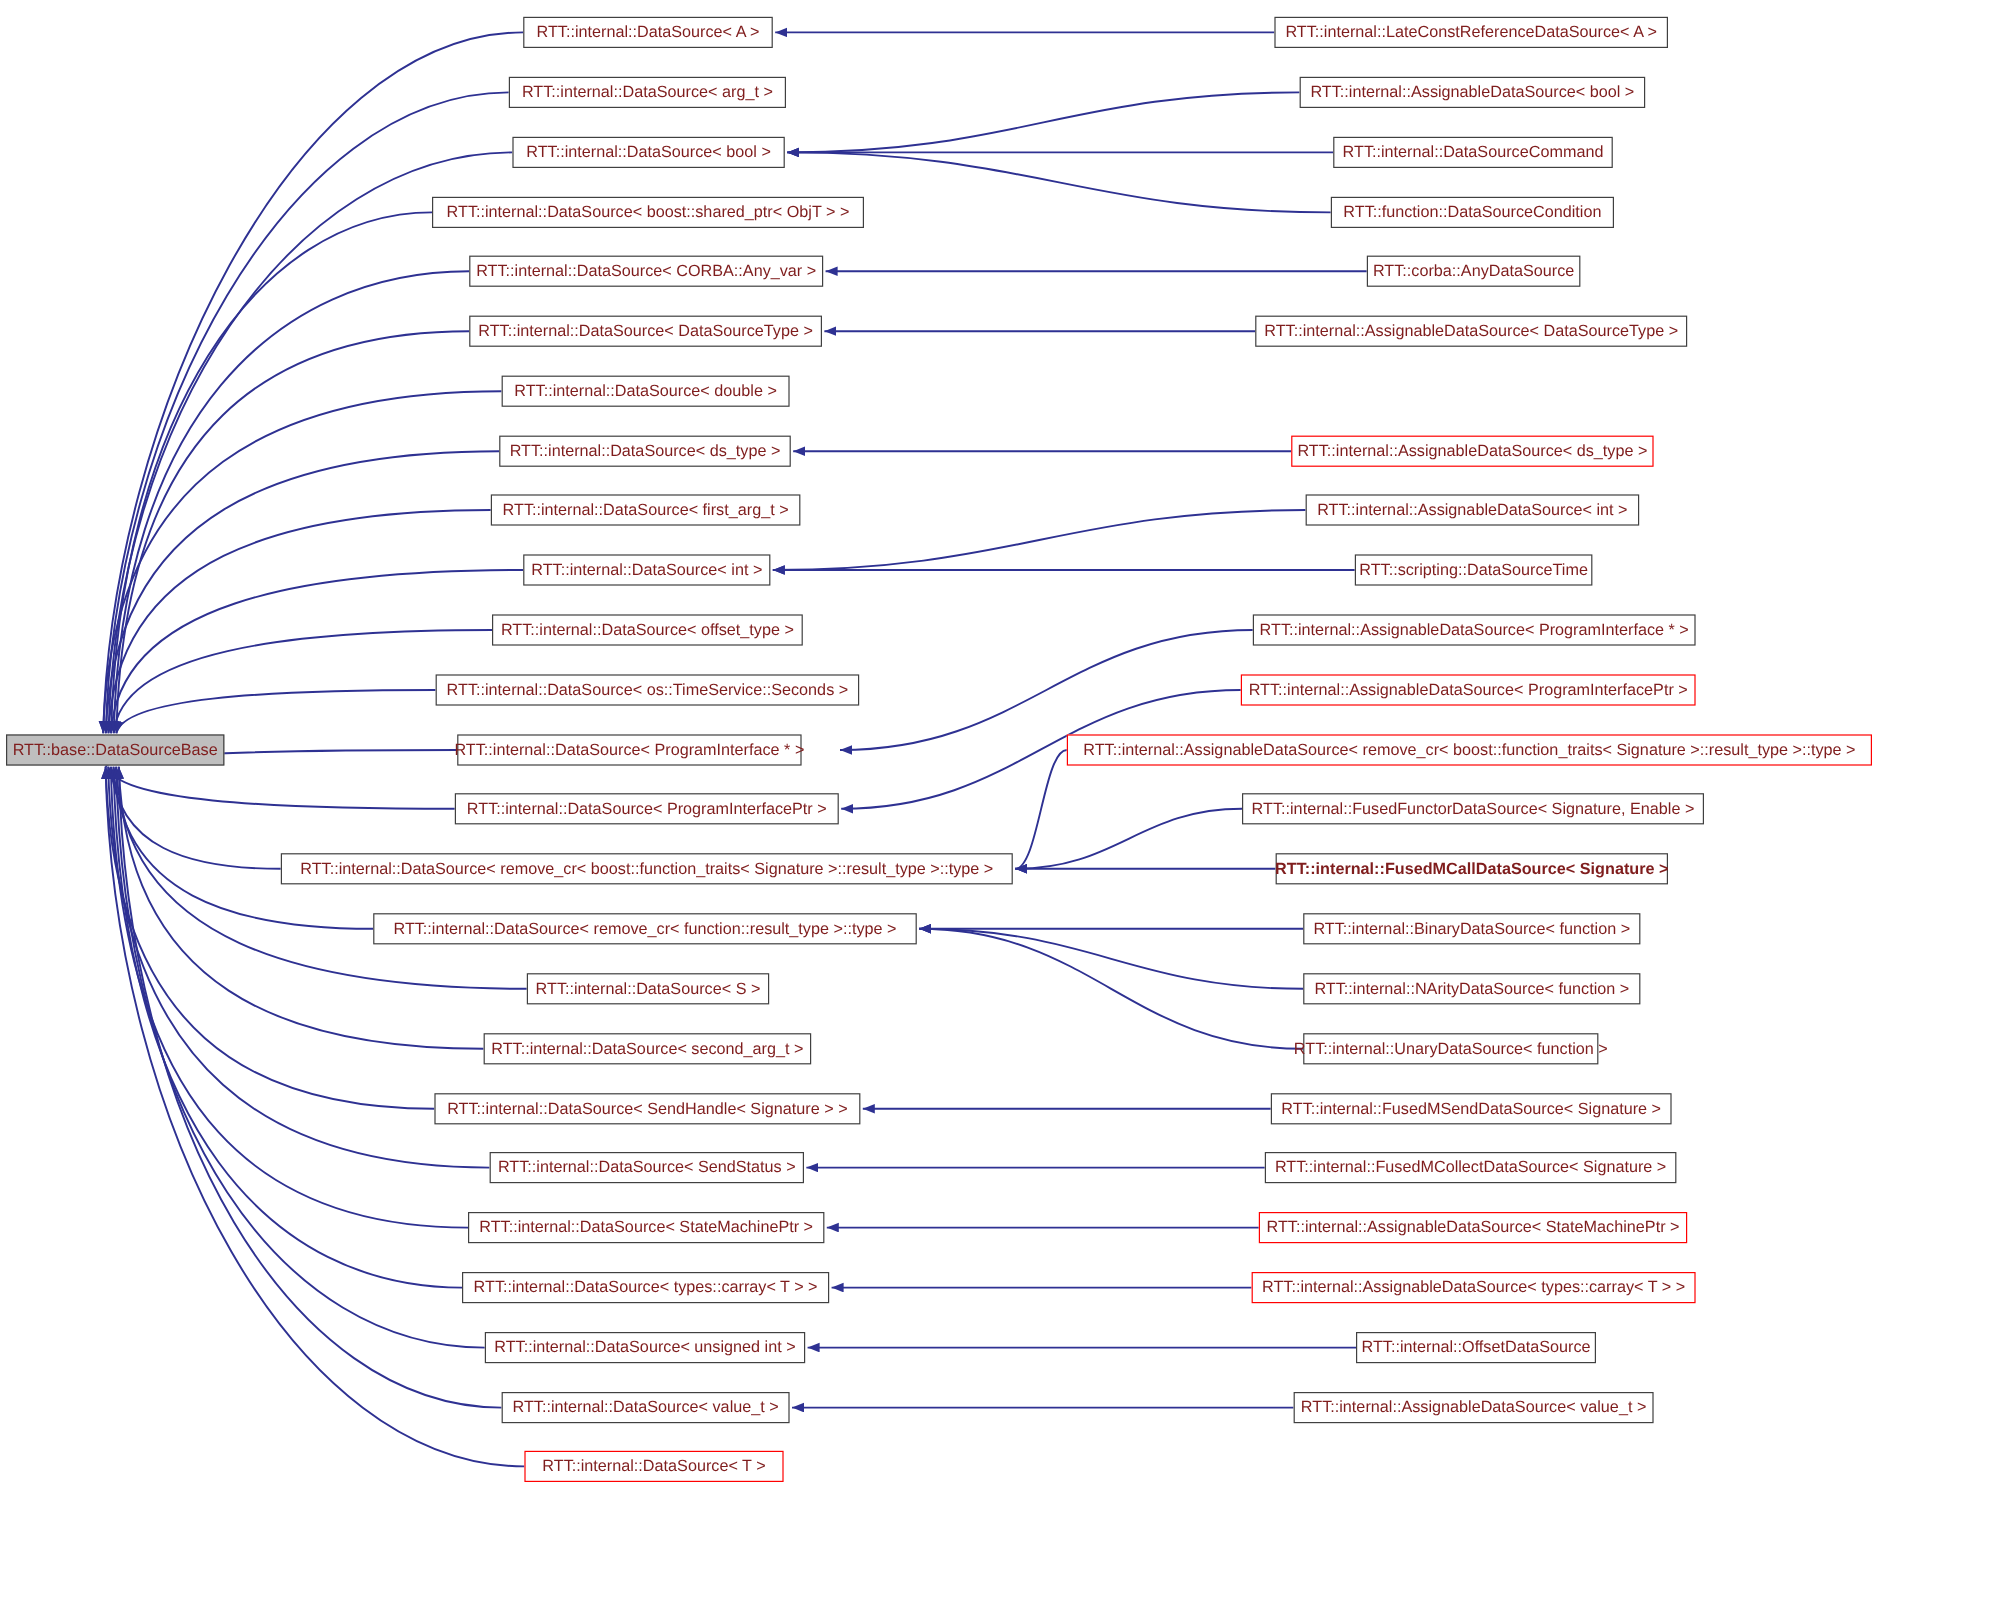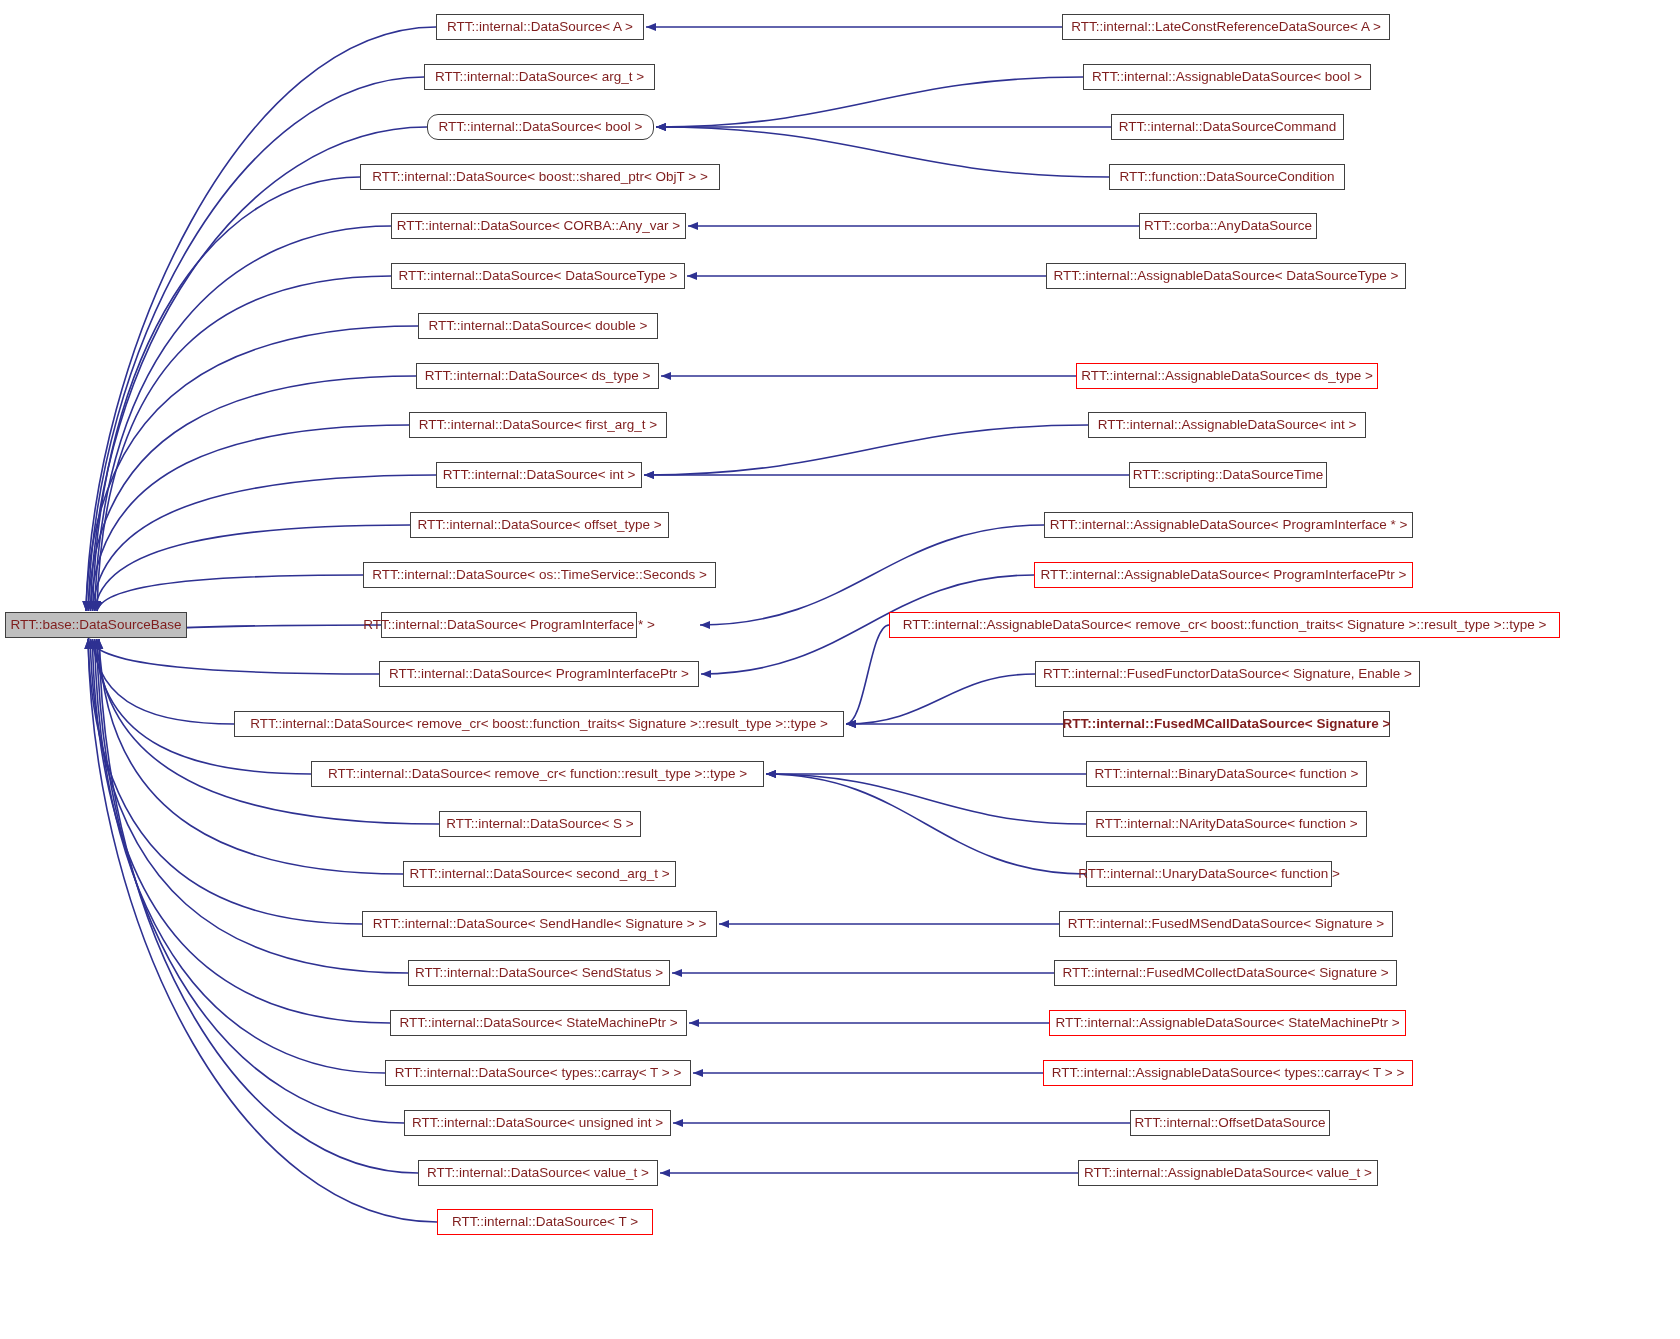--- a/index.html
+++ b/index.html
@@ -100,21 +100,21 @@
     <span>RTT::base::DataSourceBase</span>
   </div>
 
   <div id="mid-nodes">
       <div class="node" style="left: 436px; top: 14px; width: 208px;">
         <span>RTT::internal::DataSource&lt; A &gt;</span>
       </div>
       <div class="node" style="left: 424px; top: 64px; width: 231px;">
         <span>RTT::internal::DataSource&lt; arg_t &gt;</span>
       </div>
-      <div class="node" style="left: 427px; top: 114px; width: 227px; border-radius: 11px;">
+      <div class="node" style="left: 427px; top: 114px; width: 227px;">
         <span>RTT::internal::DataSource&lt; bool &gt;</span>
       </div>
       <div class="node" style="left: 360px; top: 164px; width: 360px;">
         <span>RTT::internal::DataSource&lt; boost::shared_ptr&lt; ObjT &gt; &gt;</span>
       </div>
       <div class="node" style="left: 391px; top: 213px; width: 295px;">
         <span>RTT::internal::DataSource&lt; CORBA::Any_var &gt;</span>
       </div>
       <div class="node" style="left: 391px; top: 263px; width: 294px;">
         <span>RTT::internal::DataSource&lt; DataSourceType &gt;</span>
@@ -130,21 +130,21 @@
       </div>
       <div class="node" style="left: 436px; top: 462px; width: 206px;">
         <span>RTT::internal::DataSource&lt; int &gt;</span>
       </div>
       <div class="node" style="left: 410px; top: 512px; width: 259px;">
         <span>RTT::internal::DataSource&lt; offset_type &gt;</span>
       </div>
       <div class="node" style="left: 363px; top: 562px; width: 353px;">
         <span>RTT::internal::DataSource&lt; os::TimeService::Seconds &gt;</span>
       </div>
-      <div class="node" style="left: 381px; top: 612px; width: 256px;">
+      <div class="node" style="left: 381px; top: 612px; width: 287px;">
         <span>RTT::internal::DataSource&lt; ProgramInterface * &gt;</span>
       </div>
       <div class="node" style="left: 379px; top: 661px; width: 320px;">
         <span>RTT::internal::DataSource&lt; ProgramInterfacePtr &gt;</span>
       </div>
       <div class="node" style="left: 234px; top: 711px; width: 610px;">
         <span>RTT::internal::DataSource&lt; remove_cr&lt; boost::function_traits&lt; Signature &gt;::result_type &gt;::type &gt;</span>
       </div>
       <div class="node" style="left: 311px; top: 761px; width: 453px;">
         <span>RTT::internal::DataSource&lt; remove_cr&lt; function::result_type &gt;::type &gt;</span>

